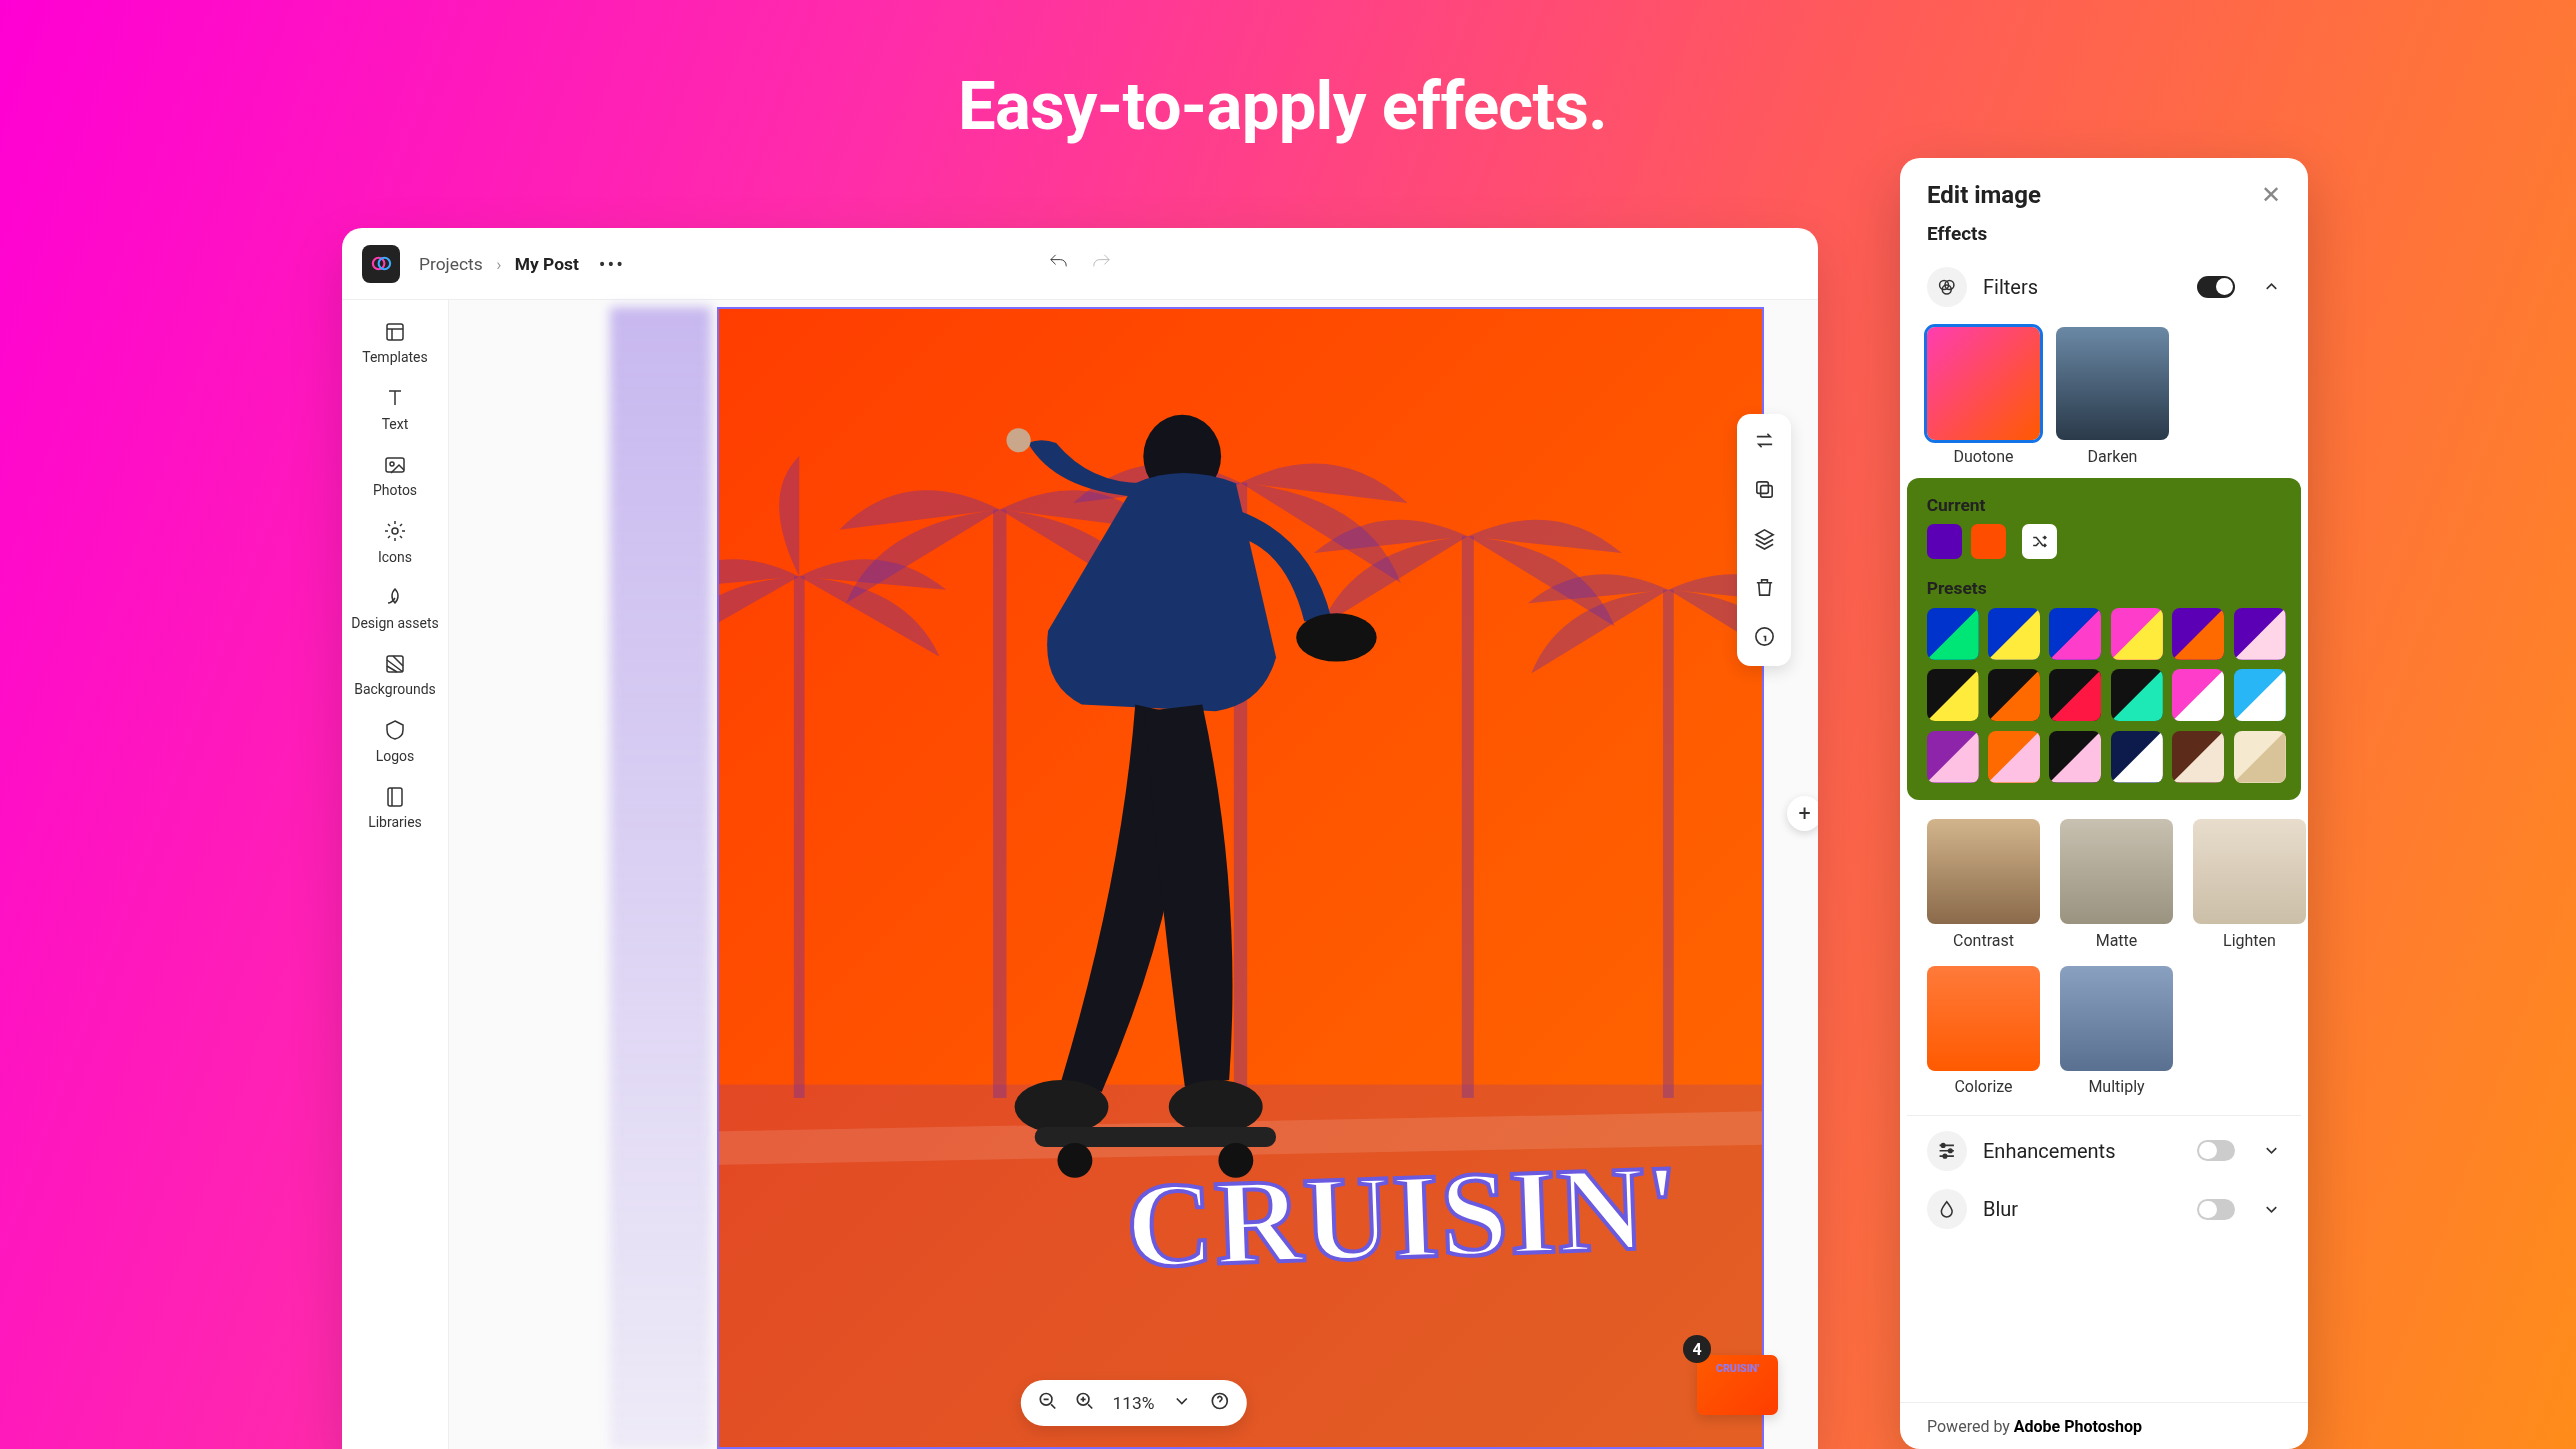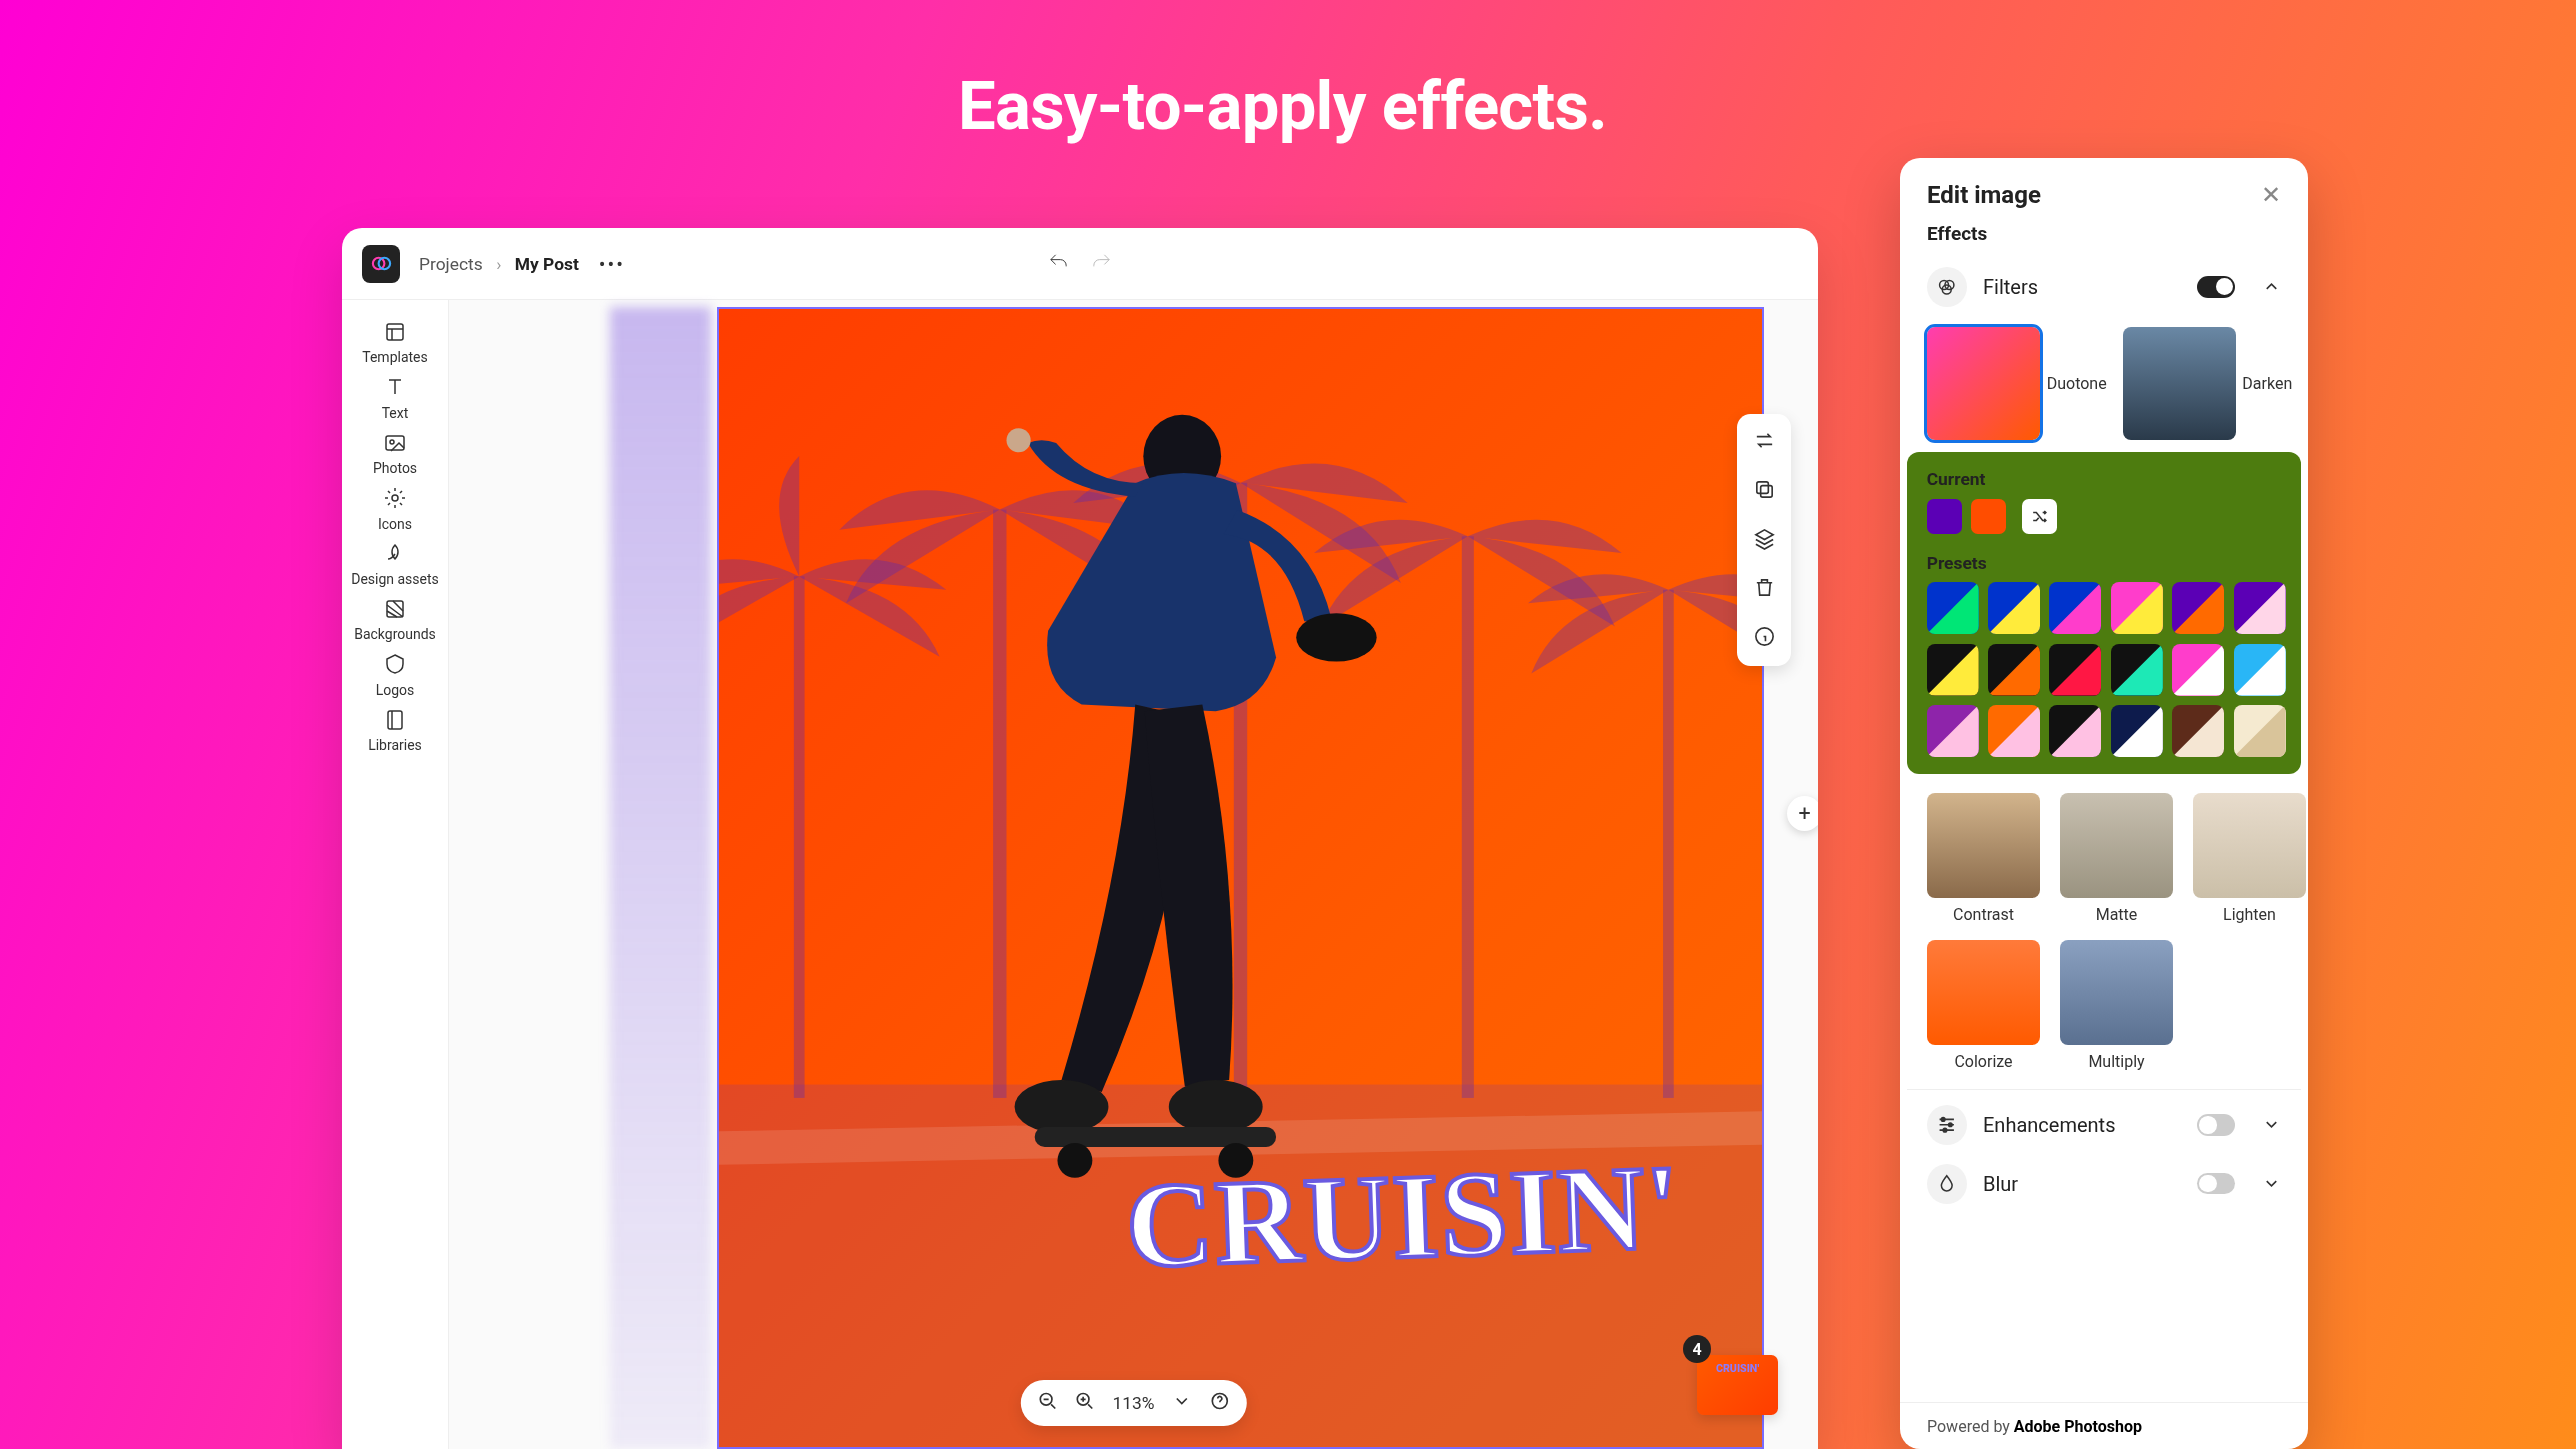--- a/index.html
+++ b/index.html
@@ -21,21 +21,21 @@
 .app-logo { width: 38px; height: 38px; border-radius: 8px; background: #222; display:flex; align-items:center; justify-content:center; }
 .app-logo svg { width: 23px; height: 23px; }
 .breadcrumb { display:flex; align-items:center; gap: 13.4px; margin-left: 19px; font-size: 17.4px; color: #555; }
 .breadcrumb .chev { color: #999; }
 .breadcrumb .current { font-weight: 700; color: #222; }
 .more-btn { margin-left: 20px; font-size: 20px; color: #333; letter-spacing: 2px; cursor:pointer; }
 .topbar-center { position:absolute; left:50%; transform:translateX(-50%); display:flex; gap: 20px; }
 .topbar-center svg { width: 23px; height: 23px; stroke:#333; }
 
 
-.left-rail { position:absolute; top:72px; left:0; width: 107px; height: calc(100% - 72px); border-right: 0.7px solid #eee; padding-top: 20px; display:flex; flex-direction:column; gap: 10px; }
+.left-rail { position:absolute; top:72px; left:0; width: 107px; height: calc(100% - 72px); border-right: 0.7px solid #eee; padding-top: 20px; display:flex; flex-direction:column; gap: 21px; }
 .rail-item { display:flex; flex-direction:column; align-items:center; gap: 5.4px; cursor:pointer; font-size: 14px; color:#333; }
 .rail-item svg { width: 24px; height: 24px; stroke:#333; fill:none; stroke-width:1.5; }
 
 
 .canvas-area { position:absolute; top:72px; left:107px; right:0; bottom:0; background:#fafafa; display:flex; align-items:flex-start; justify-content:center; padding-top: 6.7px; }
 .artboard-wrap { position:relative; width:1047px; height:100%; }
 .artboard-bg { position:absolute; top:0; left:0; width:101px; height:100%; background: linear-gradient(180deg, rgba(138,103,226,0.45), rgba(138,103,226,0.1)); filter: blur(5.4px); }
 .artboard { position:absolute; top:0; left:107px; width:1047px; height:100%; background: linear-gradient(135deg, #ff3d00 0%, #ff5a00 60%, #ff6a00 100%); border:2.7px solid #7a6cff; overflow:hidden; }
 .palm-bg { position:absolute; inset:0; }
 .cruisin-text { position:absolute; bottom: 161px; right: 81px; font-family: "Comic Sans MS", "Marker Felt", cursive; font-size: 121px; font-weight: 900; color:#fff; -webkit-text-stroke: 4px #6a5ae0; letter-spacing: 1.3px; transform: rotate(-2deg); }
@@ -68,21 +68,21 @@
 .row-icon { width:40px; height:40px; border-radius:50%; background:#f2f2f2; display:flex; align-items:center; justify-content:center; }
 .row-icon svg{ width:21.5px; height:21.5px; stroke:#333; fill:none; stroke-width:1.7; }
 .row-title { font-size:20px; color:#222; flex:1; }
 .toggle { width:38px; height:21.5px; border-radius:13.4px; background:#222; position:relative; }
 .toggle.off { background:#ccc; }
 .toggle .knob { position:absolute; top:2px; right:2px; width:17.4px; height:17.4px; border-radius:50%; background:#fff; }
 .toggle.off .knob { left:2px; right:auto; }
 .chev-icon{ width:19px; height:19px; stroke:#333; fill:none; stroke-width:2; margin-left:10.7px; }
 
 .filter-tiles { display:flex; gap:16px; padding: 10.7px 27px 5.4px 27px; }
-.filter-tile { display:flex; flex-direction:row; align-items:center; gap:6.7px; }
+.filter-tile { display:flex; flex-direction:column; align-items:center; gap:6.7px; }
 .filter-tile .thumb { width:113px; height:113px; border-radius:8px; background:#ccc; position:relative; overflow:hidden; }
 .filter-tile.selected .thumb { outline:3.4px solid #1473e6; border-radius:8px; }
 .filter-tile .label { font-size:16px; color:#333; }
 
 .subpanel { background:#4d7c0f; margin: 6.7px 6.7px 19px 6.7px; border-radius:12px; padding: 17.4px 20px; }
 .subpanel h4 { font-size:17.4px; font-weight:700; color:#222; margin-bottom:9.4px; }
 .swatch-row { display:flex; gap:9.4px; }
 .swatch { width:35px; height:35px; border-radius:6.7px; }
 .shuffle-btn { width:35px; height:35px; border-radius:6.7px; background:#fff; display:flex; align-items:center; justify-content:center; margin-left:6.7px; }
 .shuffle-btn svg{width:19px;height:19px;stroke:#333;fill:none;stroke-width:2;}

